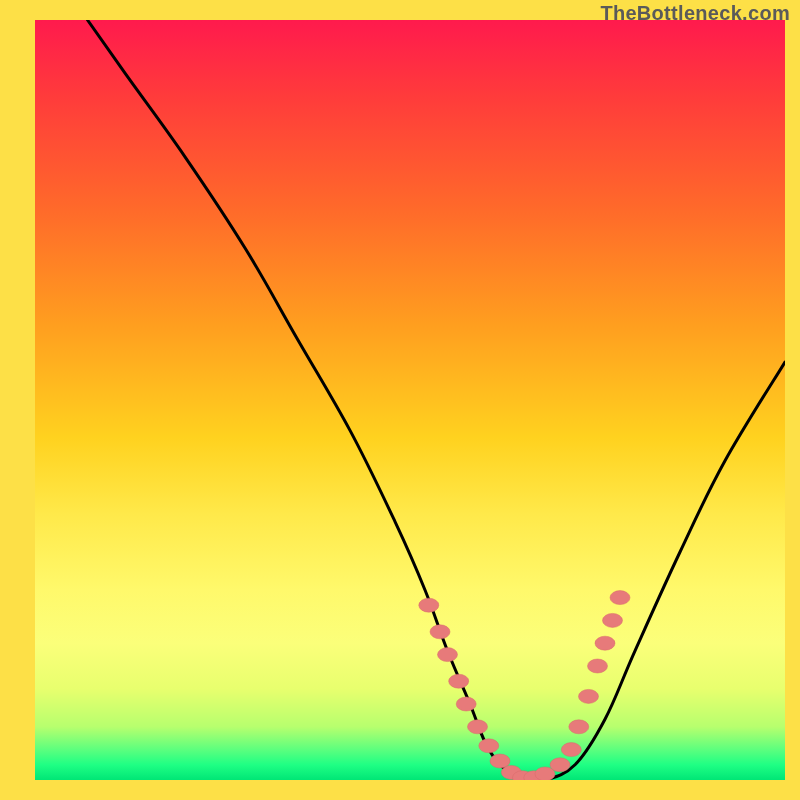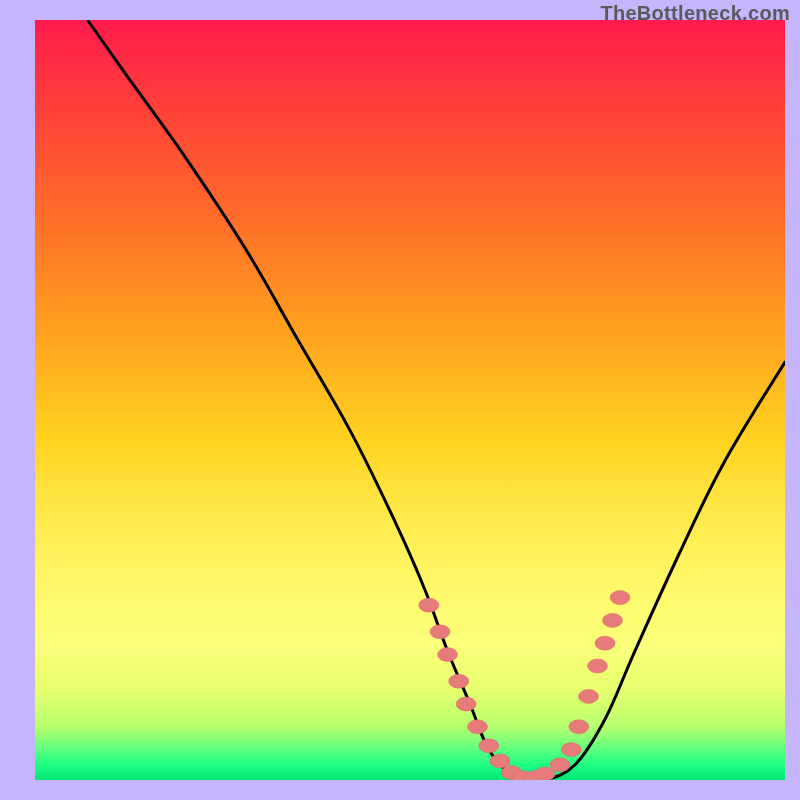--- a/index.html
+++ b/index.html
@@ -10,21 +10,21 @@
     background: #000;
     overflow: hidden;
     font-family: Arial, Helvetica, sans-serif;
   }
   .frame {
     position: absolute;
     left: 0;
     top: 0;
     width: 800px;
     height: 800px;
-    background: #c4b5fd;
+    background: #fde047;
   }
   .plot-area {
     position: absolute;
     left: 35px;
     top: 20px;
     width: 750px;
     height: 760px;
     
     background: linear-gradient(to bottom,
       #ff1a4d 0%,

